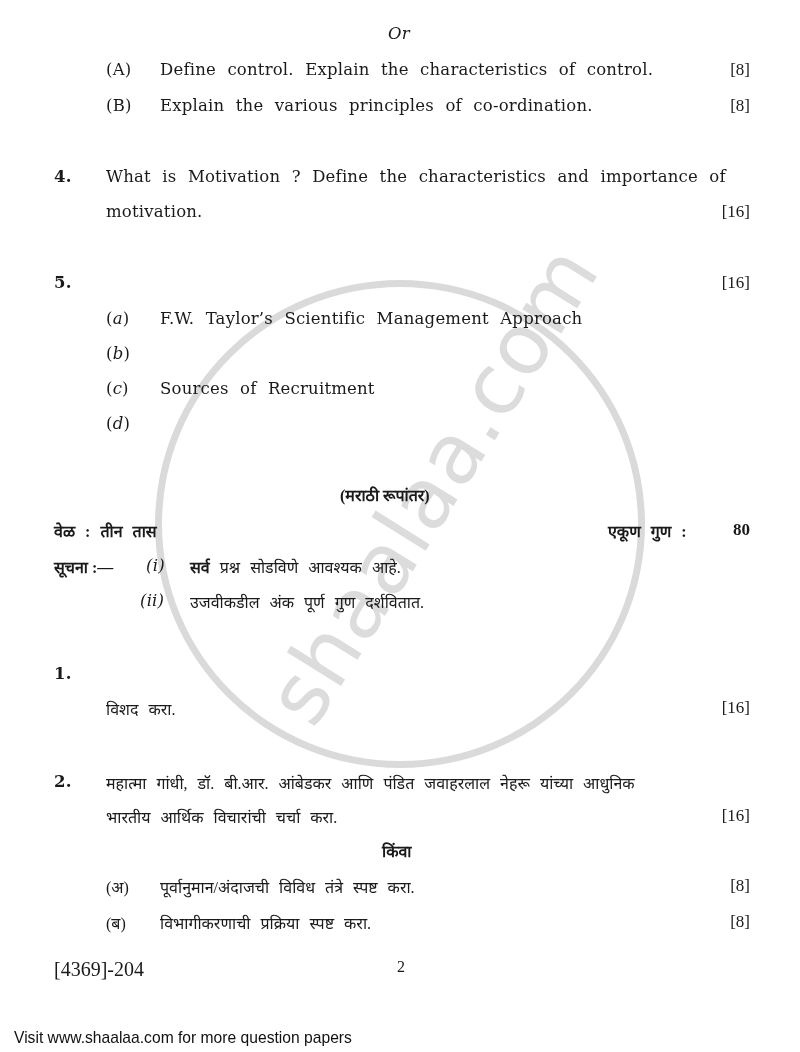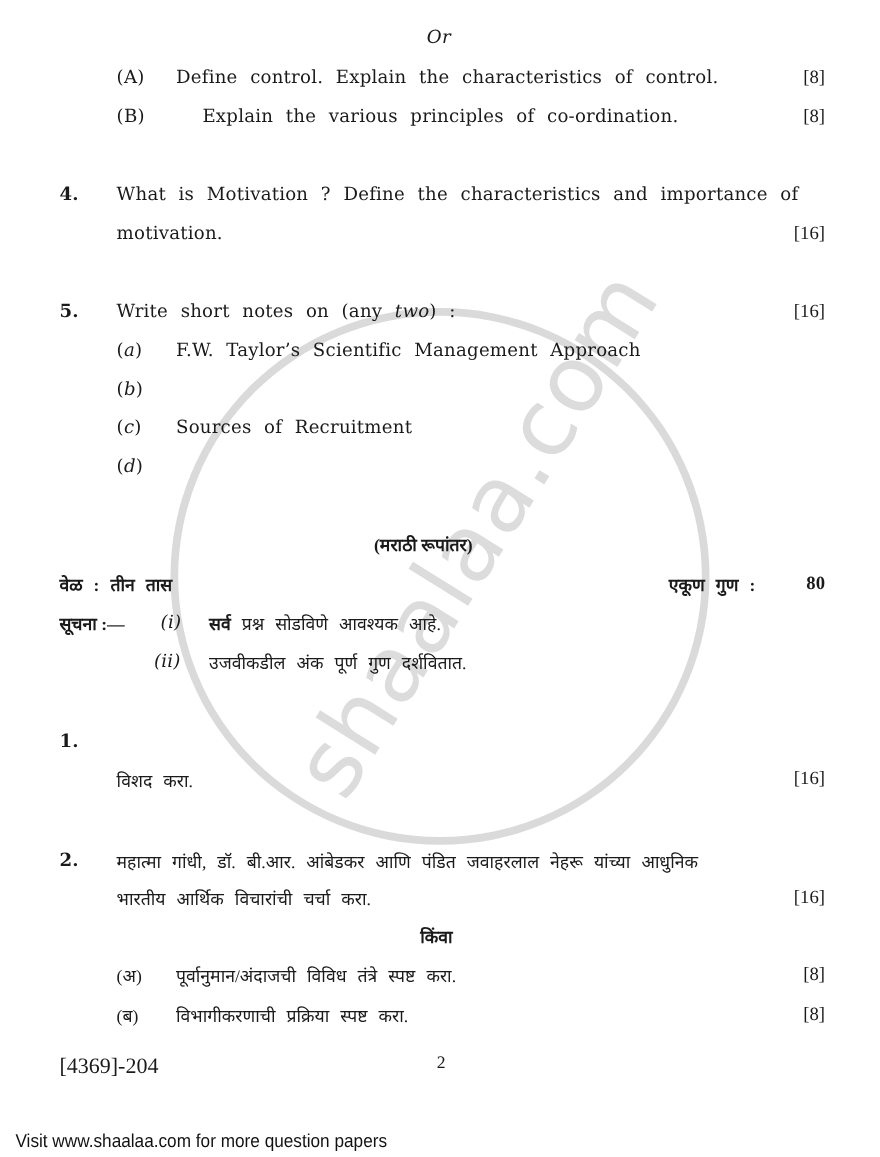--- a/index.html
+++ b/index.html
@@ -43,32 +43,29 @@
 
   <div class="content">
 
     <div class="abs en it" style="left:388px; top:12px;">Or</div>
 
     <div class="abs en" style="left:106px; top:48px;">(A)</div>
     <div class="abs en word-gap" style="left:160px; top:48px;">Define control. Explain the characteristics of control.</div>
     <div class="marks" style="top:48px;">[8]</div>
 
     <div class="abs en" style="left:106px; top:84px;">(B)</div>
-    <div class="abs en word-gap" style="left:160px; top:84px;margin-left:24px;">Explain the various principles of co-ordination.</div>
+    <div class="abs en word-gap" style="left:160px; top:84px;">Explain the various principles of co-ordination.</div>
     <div class="marks" style="top:84px;">[8]</div>
 
     <div class="abs en bold" style="left:54px; top:155px;">4.</div>
     <div class="abs en word-gap" style="left:106px; top:155px;">What is  Motivation ? Define the characteristics and importance of</div>
     <div class="abs en" style="left:106px; top:190px;">motivation.</div>
     <div class="marks" style="top:190px;">[16]</div>
 
     <div class="abs en bold" style="left:54px; top:261px;">5.</div>
-    <div class="abs en word-gap" style="left:106px; top:261px;">
-      <span>Write short notes on (any </span><span class="it">two</span><span>) :</span>
-    </div>
     <div class="marks" style="top:261px;">[16]</div>
 
     <div class="abs en" style="left:106px; top:297px;">(<span class="it">a</span>)</div>
     <div class="abs en word-gap" style="left:160px; top:297px;">F.W. Taylor’s Scientific Management Approach</div>
 
     <div class="abs en" style="left:106px; top:332px;">(<span class="it">b</span>)</div>
 
     <div class="abs en" style="left:106px; top:367px;">(<span class="it">c</span>)</div>
     <div class="abs en word-gap" style="left:160px; top:367px;">Sources of Recruitment</div>
 

